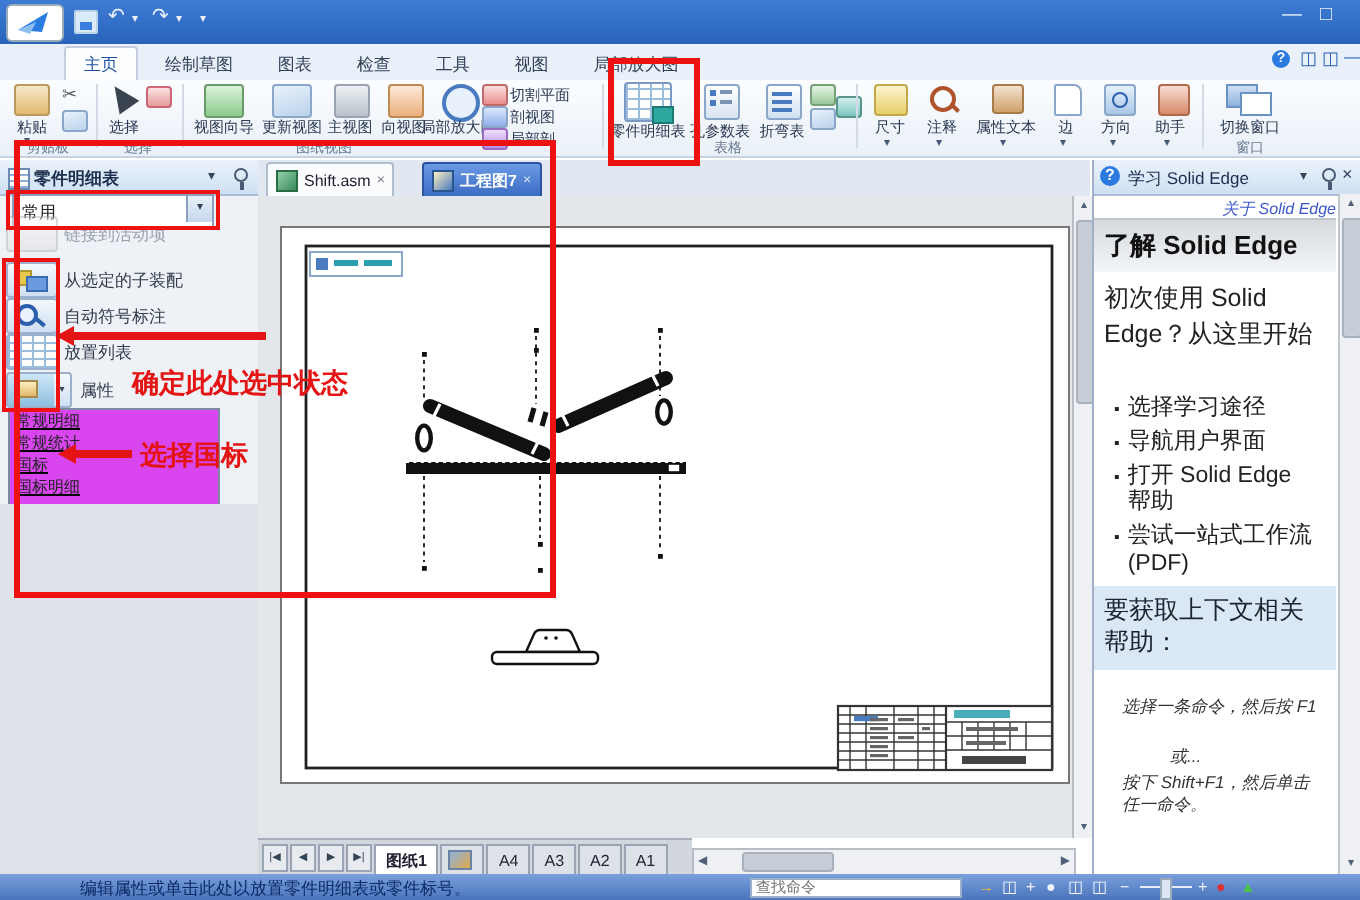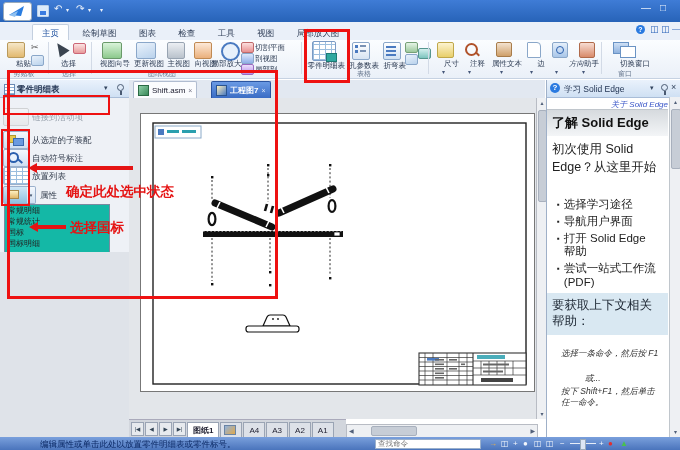--- a/index.html
+++ b/index.html
@@ -9,34 +9,34 @@
   
   .titlebar{left:0;top:0;width:680px;height:22px;background:linear-gradient(#3f7cd6,#2763b8);}
   .wtitle{left:0;top:4px;width:680px;text-align:center;color:#fff;font-size:9px;}
   .qat{color:#eaf1fb;font-size:10px;line-height:1;}
   
   .rtabs{left:0;top:22px;width:680px;height:18px;background:#eaf0f9;border-bottom:1px solid #ccd7e6;}
   .rtab{display:inline-block;padding:3px 9px 2px 9px;font-size:8.5px;color:#33415a;cursor:pointer;}
   .rtab.active{background:#fdfeff;border:1px solid #c3cfdf;border-bottom:none;border-radius:2px 2px 0 0;color:#1d4f9e;}
   
   .rbody{left:0;top:40px;width:680px;height:38px;background:linear-gradient(#fbfdff,#eaf0f8);border-bottom:1px solid #c6d2e2;}
-  .lbl{font-size:7.5px;color:#2b3a52;text-align:right;line-height:1.1;white-space:nowrap;}
+  .lbl{font-size:7.5px;color:#2b3a52;text-align:center;line-height:1.1;white-space:nowrap;}
   .glbl{font-size:7px;color:#68788f;text-align:center;white-space:nowrap;}
   .chv{font-size:6px;color:#46587a;text-align:center;line-height:1;}
   .vdiv{width:1px;background:#d2dae6;top:42px;height:32px;}
   .ic{border:1px solid #8aa7c9;border-radius:2px;background:linear-gradient(160deg,#eaf2fb,#b9d2ec);}
   .sic{width:11px;height:9px;}
   .stk{font-size:7.5px;color:#2b3a52;white-space:nowrap;line-height:1;}
   
   .phdr{background:linear-gradient(#eaf2fc,#cfe0f3);border-bottom:1px solid #a9bdd8;}
   .ptitle{font-size:8.5px;font-weight:bold;color:#1d2f4e;}
   .leftpanel{left:0;top:80px;width:129px;height:357px;background:#eef1f6;border-right:1px solid #a9b6c9;}
   .plbl{font-size:8.5px;color:#323c4c;white-space:nowrap;}
   .pbtn{width:24px;height:16px;border:1px solid #9ab0cc;border-radius:2px;background:linear-gradient(#f4f8fd,#cfdff2);}
-  .listbox{left:4px;top:204px;width:104px;height:47px;background:#14b8a6;border:1px solid #7a8aa0;}
+  .listbox{left:4px;top:204px;width:104px;height:47px;background:#d946ef;border:1px solid #7a8aa0;text-decoration:underline;}
   .listitem{font-size:8px;color:#222;line-height:11px;padding-left:3px;white-space:nowrap;overflow:hidden;}
   
   .doctabs{left:129px;top:80px;width:416px;height:18px;background:#e2e8f1;border-bottom:2px solid #4a7ac0;}
   .dtab{height:16px;border:1px solid #b0bcd0;border-bottom:none;border-radius:2px 2px 0 0;font-size:8px;display:flex;align-items:center;gap:3px;padding:0 4px;}
   
   .canvas{left:129px;top:98px;width:407px;height:321px;background:#e3e6ea;overflow:hidden;}
   .paper{left:11px;top:15px;width:393px;height:277px;background:#fff;border:1px solid #777;}
   .scroll{background:#eef0f3;}
   .sarr{font-size:6px;color:#51607a;text-align:center;line-height:1;}
   .thumb{background:#c7cdd6;border:1px solid #a8b0bd;border-radius:2px;}
@@ -179,21 +179,21 @@
     <div class="ab lbl" style="left:484px;top:20px;width:38px;">属性文本</div>
     <div class="ab chv" style="left:500px;top:29px;">▾</div>
 
     <div class="ab" style="left:527px;top:2px;width:12px;height:14px;background:#fff;border:1px solid #8aa7c9;border-radius:1px 4px 1px 1px;"></div>
     <div class="ab lbl" style="left:521px;top:20px;width:24px;">边</div>
     <div class="ab chv" style="left:530px;top:29px;">▾</div>
 
     <div class="ab ic" style="left:552px;top:2px;width:14px;height:14px;background:linear-gradient(#e6f0fb,#a9c6e8);">
       <div class="ab" style="left:3px;top:3px;width:6px;height:6px;border:1.5px solid #2a5fae;border-radius:50%;"></div>
     </div>
-    <div class="ab lbl" style="left:556px;top:20px;width:28px;font-style:italic;">方向</div>
+    <div class="ab lbl" style="left:544px;top:20px;width:28px;">方向</div>
     <div class="ab chv" style="left:555px;top:29px;">▾</div>
 
     <div class="ab ic" style="left:579px;top:2px;width:14px;height:14px;background:linear-gradient(#f7dcd2,#d88a6a);border-color:#b06a4a;"></div>
     <div class="ab lbl" style="left:571px;top:20px;width:28px;">助手</div>
     <div class="ab chv" style="left:582px;top:29px;">▾</div>
 
     <div class="ab vdiv" style="left:601px;top:2px;"></div>
     <div class="ab" style="left:613px;top:2px;width:24px;height:15px;">
       <div class="ab" style="left:0;top:0;width:14px;height:10px;background:linear-gradient(#cfe0f5,#8fb2de);border:1px solid #6a93c4;"></div>
       <div class="ab" style="left:7px;top:4px;width:14px;height:10px;background:#fff;border:1px solid #6a93c4;"></div>
@@ -203,20 +203,24 @@
   </div>
 
   <div class="ab leftpanel">
     <div class="ab phdr" style="left:0;top:0;width:129px;height:17px;">
       <div class="ab" style="left:4px;top:4px;width:9px;height:9px;background:#fff;border:1px solid #6a8ab4;background-image:repeating-linear-gradient(0deg,#8fb0d4 0 1px,transparent 1px 3px);"></div>
       <span class="ab ptitle" style="left:17px;top:4px;">零件明细表</span>
       <span class="ab" style="left:104px;top:4px;font-size:7px;color:#34455e;">▾</span>
       <div class="ab pin" style="left:117px;top:4px;"></div>
     </div>
 
+    <div class="ab" style="left:6px;top:17px;width:99px;height:15px;background:#fff;border:1px solid #8aa0c0;">
+      <span class="ab" style="left:4px;top:3px;font-size:8.5px;color:#222;">常用</span>
+      <div class="ab" style="right:0;top:0;width:12px;height:13px;background:linear-gradient(#e8eff9,#c6d7ec);border-left:1px solid #8aa0c0;text-align:center;font-size:6px;color:#34455e;line-height:13px;">▾</div>
+    </div>
 
     <div class="ab pbtn" style="left:3px;top:28px;opacity:.45;filter:grayscale(1);"></div>
     <span class="ab plbl" style="left:32px;top:32px;color:#9aa3ae;">链接到活动项</span>
 
     <div class="ab pbtn" style="left:3px;top:51px;">
       <div class="ab" style="left:3px;top:3px;width:7px;height:6px;background:#e8c84a;border:1px solid #b09a30;"></div>
       <div class="ab" style="left:9px;top:6px;width:9px;height:6px;background:#6a9ae0;border:1px solid #3a6ab0;"></div>
     </div>
     <span class="ab plbl" style="left:32px;top:55px;">从选定的子装配</span>
 

